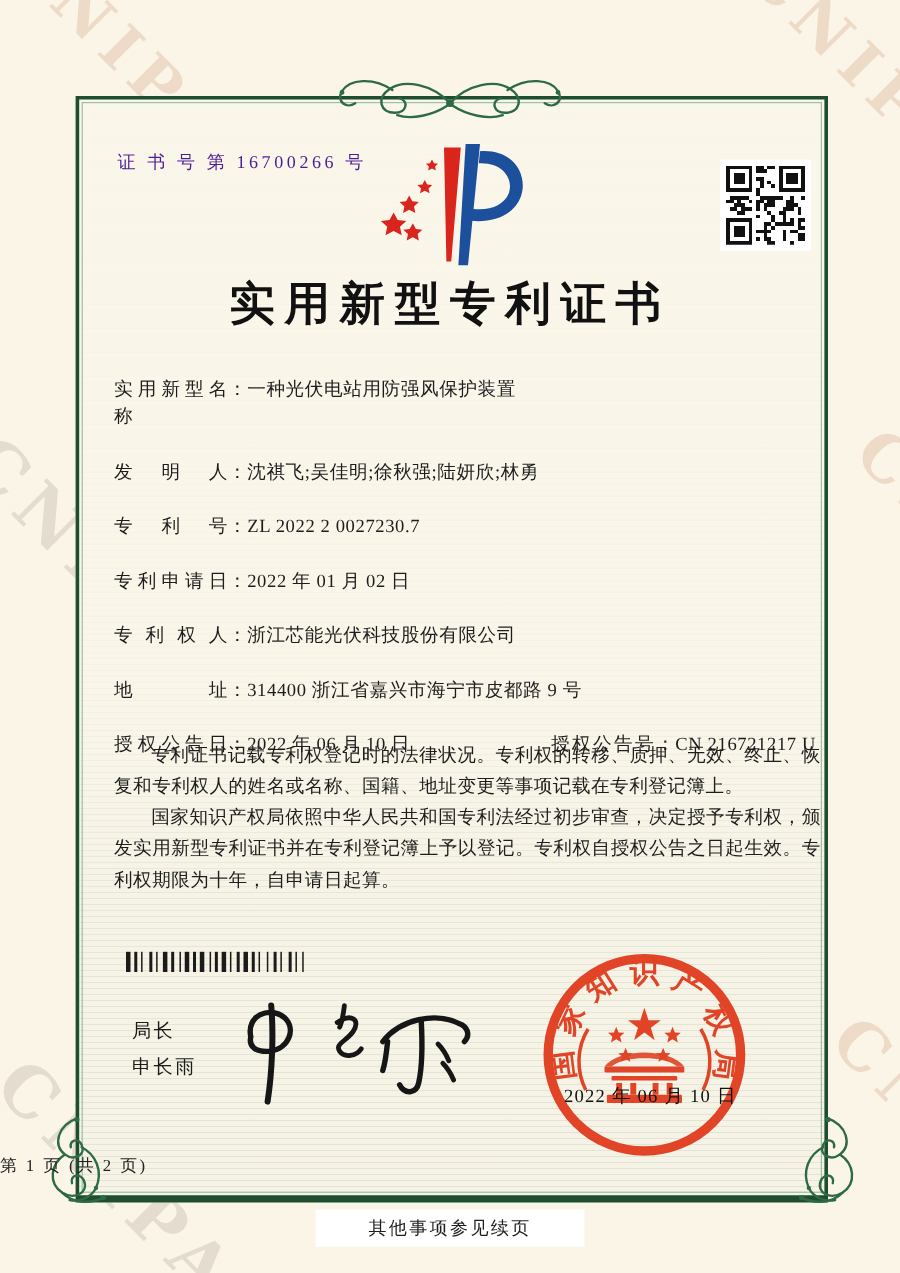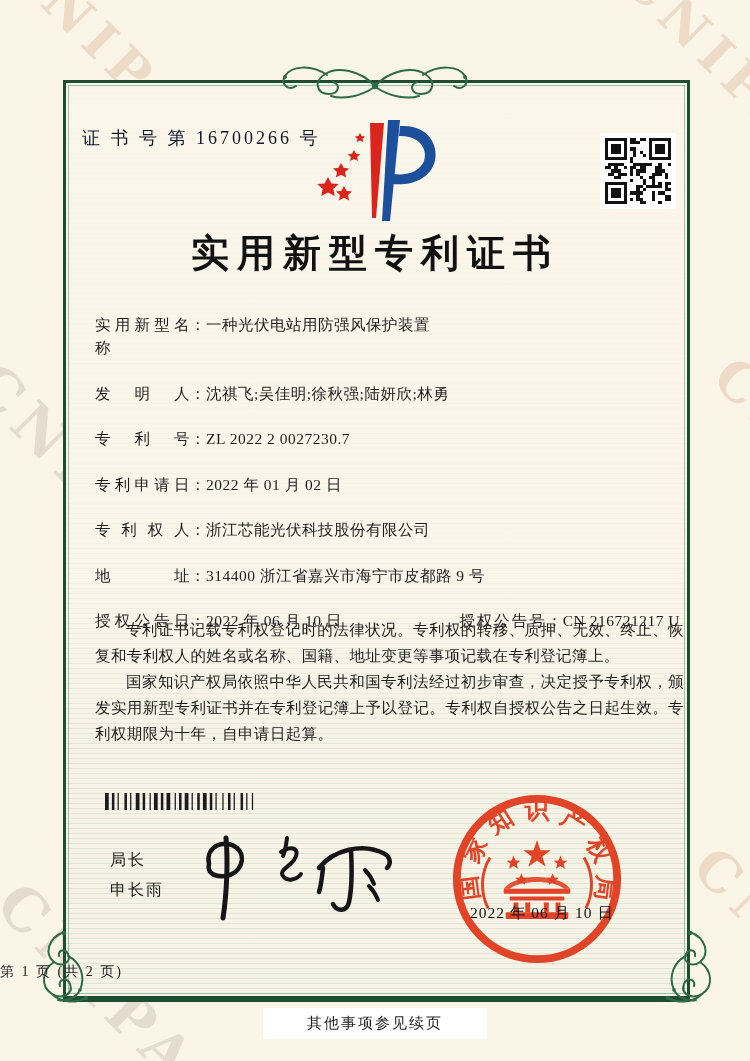--- a/index.html
+++ b/index.html
@@ -56,22 +56,22 @@
   .ornament-top {
     position:absolute; left:50%; top:56px; transform:translateX(-50%);
     z-index:2;
   }
   .flourish { position:absolute; z-index:2; }
   .flourish.left  { left:34px;  top:928px; }
   .flourish.right { right:30px; top:928px; transform:scaleX(-1); }
 
   
   .cert-no {
-    position:absolute; left:82px; top:126px;
-    font-size:18px; letter-spacing:3px; color:#0f172a;
+    position:absolute; left:98px; top:126px;
+    font-size:15px; letter-spacing:3px; color:#4c1d95;
     z-index:3;
   }
   .logo { position:absolute; left:308px; top:120px; z-index:3; }
   .qr   { position:absolute; left:600px; top:133px; width:76px; height:76px;
           background:#fff; padding:5px; z-index:3; }
   .title {
     position:absolute; left:0; top:228px; width:100%;
     text-align:center; font-size:38px; font-weight:bold;
     letter-spacing:8px; color:#111; z-index:3;
   }

